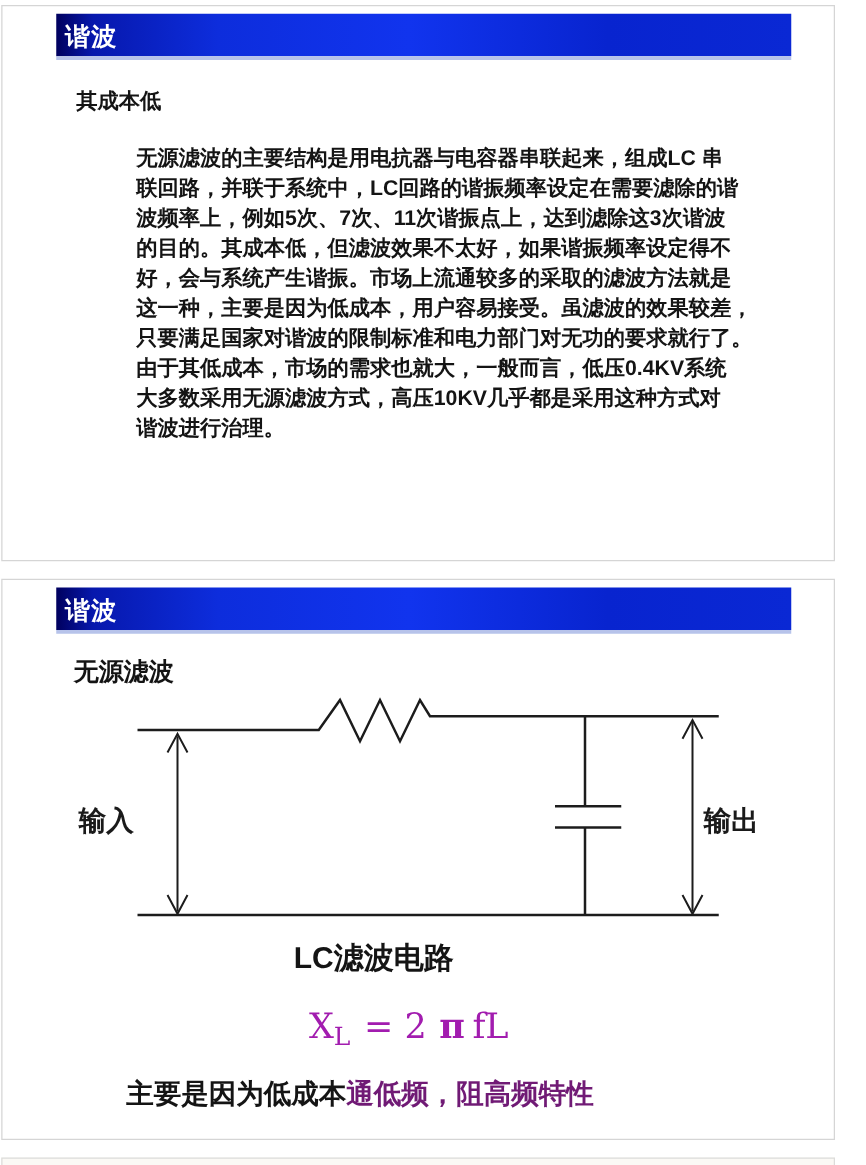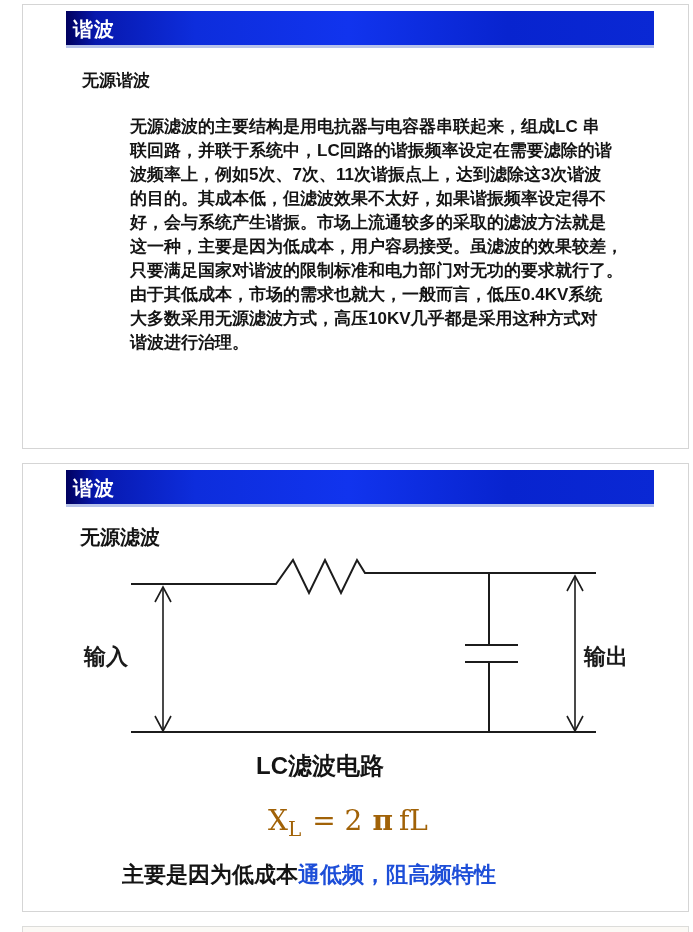--- a/index.html
+++ b/index.html
@@ -2,21 +2,21 @@
 <html><head>
 <meta charset="utf-8">
 <style>
   html,body{margin:0;padding:0;}
   body{
     width:693px;height:932px;position:relative;overflow:hidden;
     background:#ffffff;
     font-family:"Liberation Sans","DejaVu Sans",sans-serif;
   }
   .slide{
-    position:absolute;left:22px;width:665px;background:#ffffff;
+    position:absolute;left:1px;width:665px;background:#ffffff;
     border:1px solid #d5d5d5;
   }
   #slide1{top:4px;height:443px;}
   #slide2{top:463px;height:447px;}
   #slide3{top:926px;height:10px;background:#fbf9f5;border:1px solid #dcdcda;}
   .slide-header{
     position:absolute;left:43px;top:6px;width:588px;height:34px;
     background:linear-gradient(90deg,#00005e 0%,#0718ad 5%,#0d2ddc 22%,#1134ee 48%,#0824cf 75%,#0a28d4 100%);
     border-bottom:3px solid #b7c3ea;
   }
@@ -44,41 +44,41 @@
   }
   #input-label{left:61px;top:178px;}
   #output-label{left:561px;top:178px;}
   .lc-caption{
     position:absolute;left:0;top:286px;width:594px;text-align:center;
     font-size:24px;font-weight:bold;color:#141414;
   }
   .formula{
     position:absolute;left:0;top:340px;width:650px;text-align:center;
     font-family:"DejaVu Serif","Liberation Serif",serif;
-    font-size:28px;color:#a16207;
+    font-size:28px;color:#a21caf;
   }
   .formula .f-sub{font-size:20px;vertical-align:-6px;}
   .formula .f-mid{margin:0 4px 0 2px;}
   .formula .f-pi{font-weight:bold;margin:0 6px;}
   .note{
     position:absolute;left:0;top:396px;width:572px;text-align:center;
     font-size:22px;font-weight:bold;color:#141414;white-space:nowrap;
   }
-  .note .red{color:#1d4ed8;}
+  .note .red{color:#701a75;}
   svg .wire{stroke:#1c1c1c;stroke-width:2;fill:none;}
   svg .thin{stroke:#1c1c1c;stroke-width:1.6;fill:none;}
 </style>
 </head>
 <body>
 
 <div class="slide" id="slide1">
   <div class="slide-header">
     <div class="title">谐波</div>
   </div>
-  <div class="sub1">无源谐波</div>
+  <div class="sub1">其成本低</div>
   <div class="para">无源滤波的主要结构是用电抗器与电容器串联起来，组成LC 串
 联回路，并联于系统中，LC回路的谐振频率设定在需要滤除的谐
 波频率上，例如5次、7次、11次谐振点上，达到滤除这3次谐波
 的目的。其成本低，但滤波效果不太好，如果谐振频率设定得不
 好，会与系统产生谐振。市场上流通较多的采取的滤波方法就是
 这一种，主要是因为低成本，用户容易接受。虽滤波的效果较差，
 只要满足国家对谐波的限制标准和电力部门对无功的要求就行了。
 由于其低成本，市场的需求也就大，一般而言，低压0.4KV系统
 大多数采用无源滤波方式，高压10KV几乎都是采用这种方式对
 谐波进行治理。</div>

